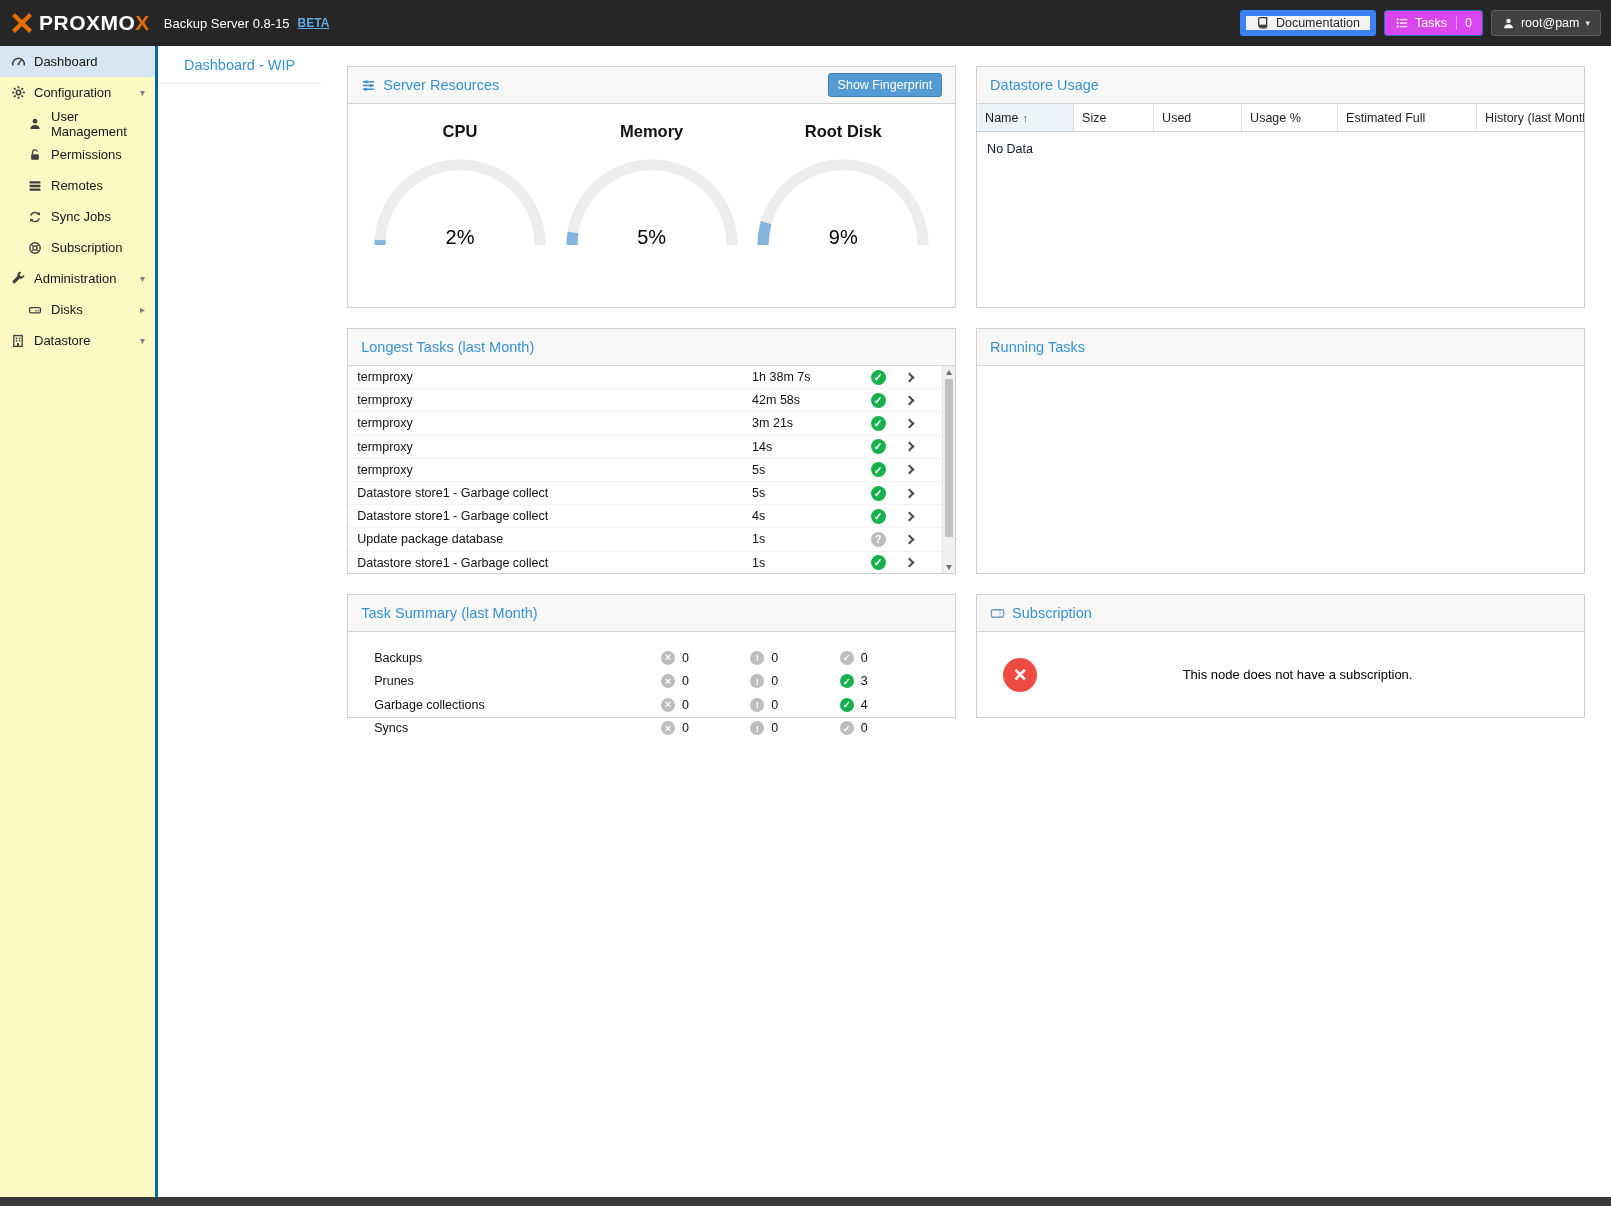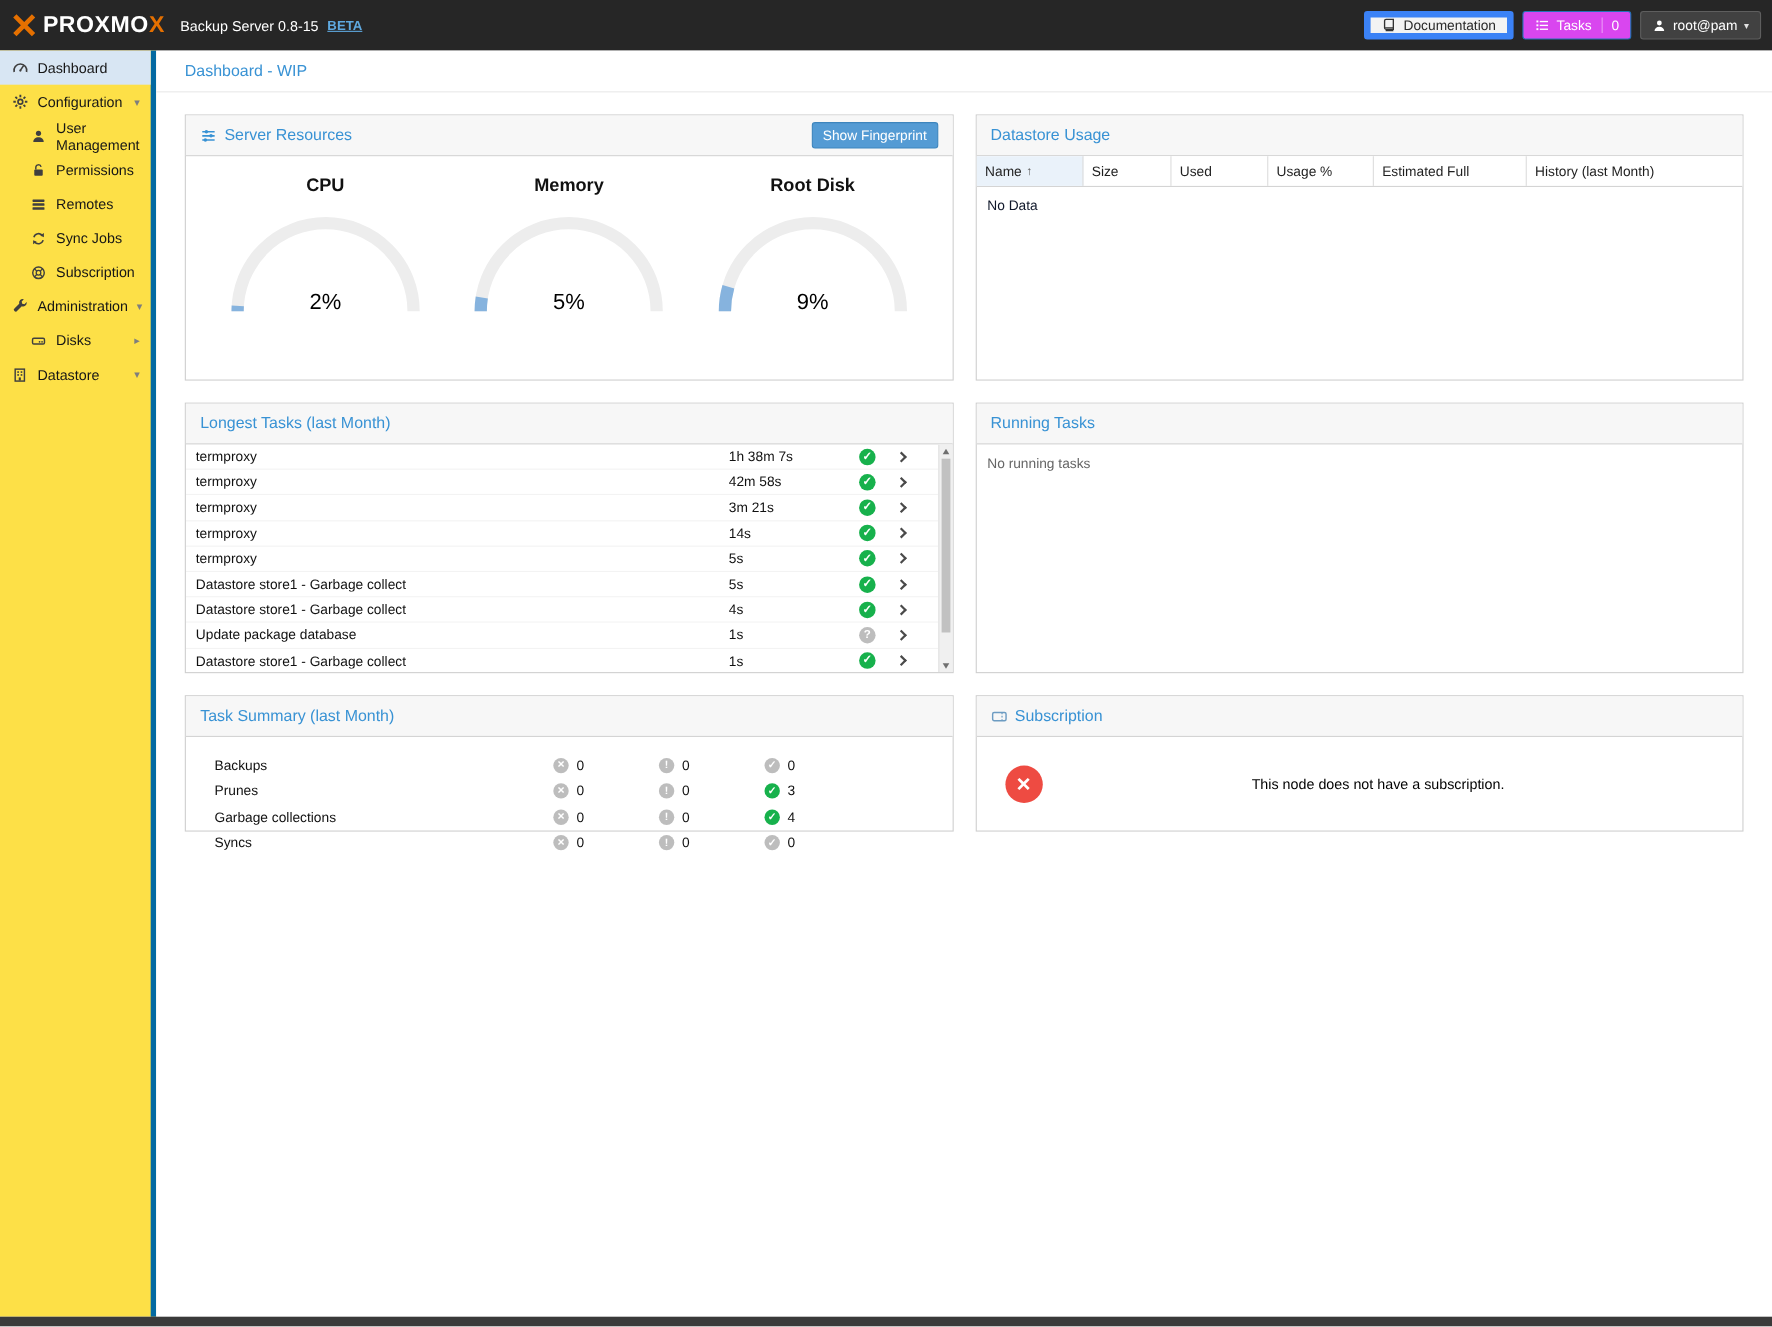--- a/index.html
+++ b/index.html
@@ -17,27 +17,27 @@
 .top-actions{margin-left:auto;display:flex;gap:8px;align-items:center}
 .tbtn{height:26px;display:inline-flex;align-items:center;gap:6px;padding:0 10px;border-radius:3px;font-size:12.5px;cursor:pointer;white-space:nowrap}
 .tbtn.doc{background:#f3f3f3;border:6px solid #3b82f6;color:#2a2a2a}
 .tbtn.tasks{background:#d946ef;border:1px solid #2373b8;color:#fff}
 .tbtn.tasks .count{border-left:1px solid rgba(255,255,255,.45);padding-left:8px;margin-left:3px}
 .tbtn.user{background:#414141;border:1px solid #5e5e5e;color:#fff}
 .caret-sm{font-size:9px;opacity:.85}
 
 
 .mid{flex:1;display:flex;min-height:0}
-.sidebar{width:142px;flex:none;background:#fde047;border-right:5px solid #0369a1}
+.sidebar{width:158px;flex:none;background:#fef9c3;border-right:3px solid #0369a1}
 .side-item{height:31px;display:flex;align-items:center;gap:8px;padding:0 10px;font-size:13px;color:#161616;cursor:pointer}
 .side-item.child{padding-left:27px}
 .side-item.selected{background:#d8e6f3}
 .sicon{width:16px;height:16px;flex:none;color:#3f3f3f;display:inline-flex;align-items:center;justify-content:center}
 .side-caret{margin-left:auto;color:#7e7e7e;font-size:10px}
-.content{flex:1;display:flex;flex-direction:column;background:#fff;min-width:0}
+.content{flex:1;display:flex;flex-direction:row;background:#fff;min-width:0}
 .page-titlebar{height:38px;display:flex;align-items:center;padding:0 26px;border-bottom:1px solid #e8e8e8;flex:none}
 .page-title{color:#3892d4;font-size:14.5px}
 .dashboard{display:grid;grid-template-columns:1fr 1fr;gap:20px;padding:20px 26px;align-content:start}
 
 
 .panel{border:1px solid #cfcfcf;background:#fff;display:flex;flex-direction:column;min-width:0}
 .panel-h{height:37px;flex:none;background:#f7f7f7;border-bottom:1px solid #d4d4d4;display:flex;align-items:center;gap:7px;padding:0 13px}
 .panel-title{color:#3892d4;font-size:14.5px}
 .h1{height:242px}.h2{height:246px}.h3{height:124px}
 .fingerprint-btn{margin-left:auto;background:#549bd4;border:1px solid #3d85bd;color:#fff;font-size:12.5px;padding:4px 9px;border-radius:3px;cursor:pointer}
@@ -470,21 +470,20 @@
                   <span class="tri-down"></span>
                 </div>
             </div>
           </div>
         </section>
 
         <section class="panel h2">
           <div class="panel-h">
             <span class="panel-title">Running Tasks</span>
           </div>
-          <div class="rt-empty">No running tasks</div>
         </section>
 
         <section class="panel h3">
           <div class="panel-h">
             <span class="panel-title">Task Summary (last Month)</span>
           </div>
           <div class="ts-body">
             <div class="ts-row">
               <span class="ts-label">Backups</span>
               <span class="ts-cell">

